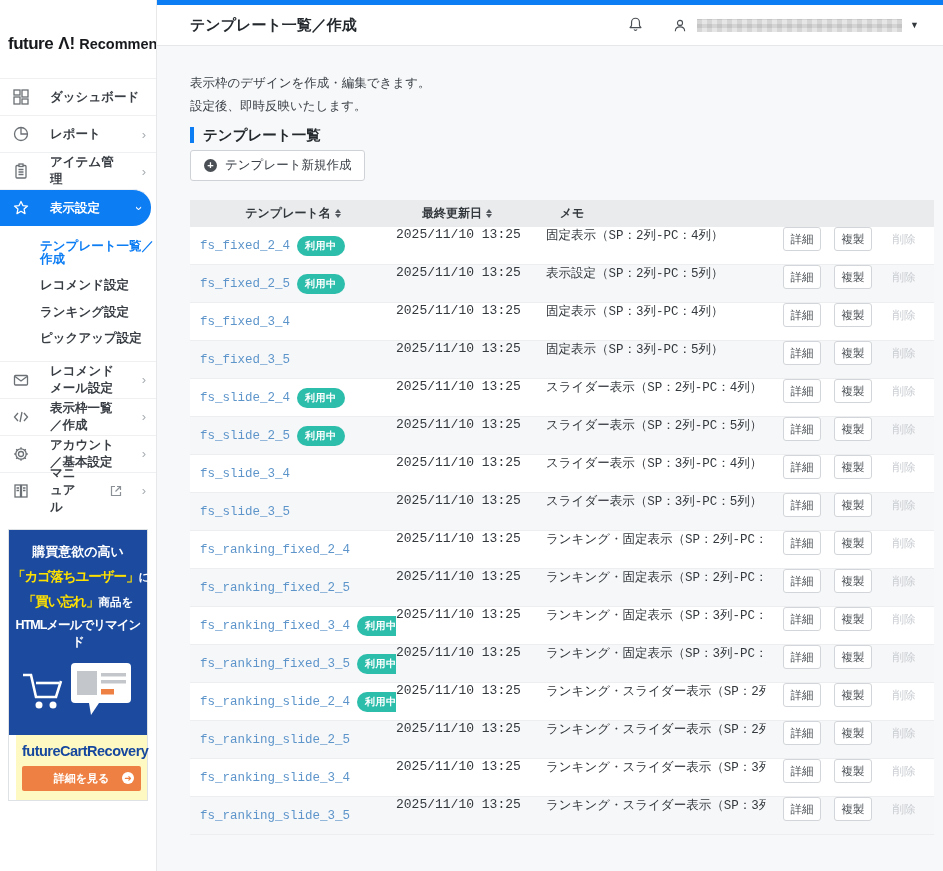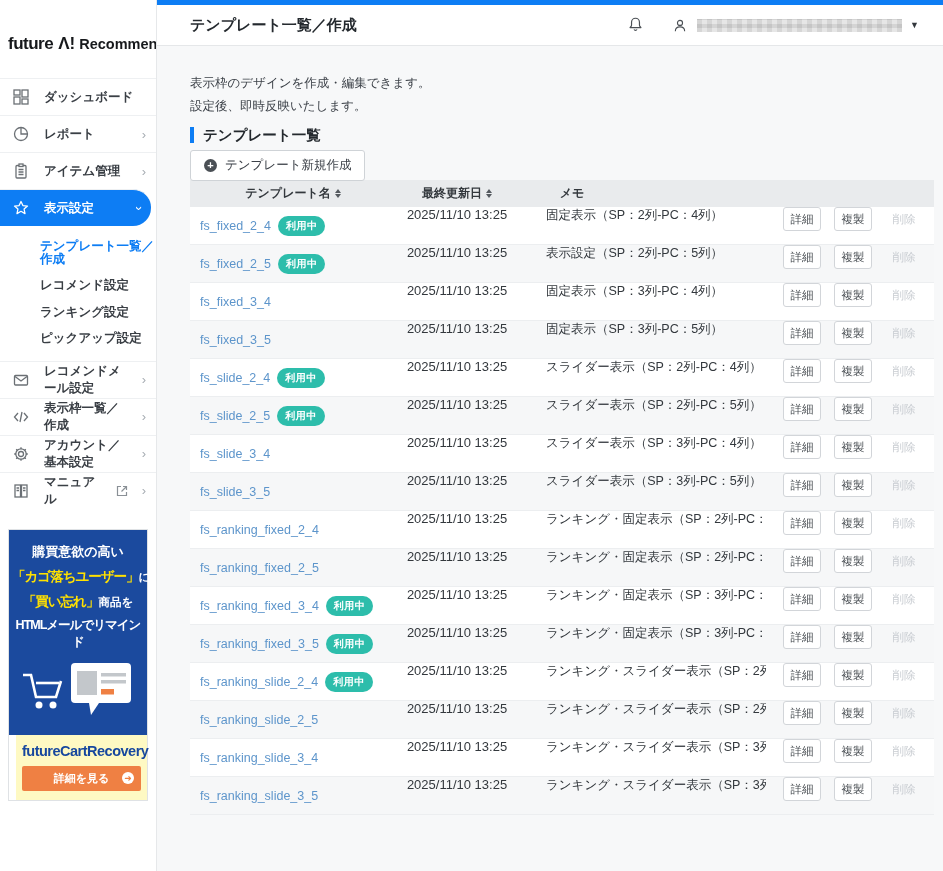--- a/index.html
+++ b/index.html
@@ -12,21 +12,21 @@
   .app { display:flex; width:943px; height:871px; }
 
   
   .sidebar { width:157px; flex-shrink:0; background:#fff; border-right:1px solid #e6e8ea; overflow:hidden; }
   .logo-block { padding:34px 0 24px 8px; }
   .logo-row { display:flex; align-items:baseline; gap:2px; white-space:nowrap; }
   .logo-future { font-size:17px; font-weight:bold; color:#17191c; letter-spacing:-0.5px; }
   .logo-ai { font-size:17px; font-weight:bold; color:#17191c; margin-left:3px; }
   .logo-recommend { font-size:14.5px; font-weight:bold; color:#17191c; margin-left:2px; }
 
-  .nav-item { height:37px; display:flex; align-items:center; gap:14px; padding:0 10px 0 12px;
+  .nav-item { height:37px; display:flex; align-items:center; gap:20px; padding:0 10px 0 12px;
     border-top:1px solid #eef0f2; font-size:12.5px; font-weight:bold; color:#3a3f45; cursor:pointer; }
   .nav-icon { width:18px; display:flex; justify-content:center; align-items:center; flex-shrink:0; }
   .chev { margin-left:auto; color:#a7adb3; font-size:13px; font-weight:normal; line-height:1; }
   .chev.down { transform:rotate(90deg); }
   .nav-item.active { background:#0d7df4; color:#fff; border-radius:0 18px 18px 0; margin-right:5px; }
   .nav-item.active .chev { color:#fff; }
   .sub-nav { padding:14px 0 16px 40px; display:flex; flex-direction:column; gap:14px; }
   .sub-item { font-size:12.5px; font-weight:bold; color:#3a3f45; cursor:pointer; line-height:1; }
   .sub-item.active { color:#0d7df4; }
   .ext-icon { margin-left:6px; display:inline-flex; vertical-align:-1px; }
@@ -70,21 +70,21 @@
   .section-title { font-size:14.5px; font-weight:bold; color:#24292e; margin:0; }
 
   .toolbar { display:flex; align-items:center; margin-top:8px; height:26px; }
   .count-text { font-size:12.5px; color:#3c4148; flex:1; }
   .create-btn { display:flex; align-items:center; gap:8px; background:#fff; border:1px solid #cfd3d7;
     border-radius:3px; padding:6px 13px; font-size:12.5px; color:#3c4148; cursor:pointer;
     font-family:inherit; }
   .plus-circle { width:13px; height:13px; border-radius:50%; background:#4a4f55; color:#fff;
     display:inline-flex; align-items:center; justify-content:center; font-size:11px; line-height:1; font-weight:bold; }
 
-  .table { margin-top:2px; background:#737373; }
+  .table { margin-top:22px; background:#737373;font-family:Liberation Mono, monospace; }
   .thead { display:flex; align-items:center; background:#e9ebed; height:27px;
     font-size:12px; font-weight:bold; color:#33383d; }
   .trow { display:flex; height:38px; border-bottom:1px solid #eceef0;
     background:#fff; font-size:12.5px; }
   .trow:nth-child(even) { background:#f6f7f8; }
   .c-name { width:206px; padding-left:10px; display:flex; align-items:center; gap:7px; overflow:hidden; }
   .c-date { width:122px; text-align:center; color:#33383d; font-size:13px; white-space:nowrap; }
   .c-memo { flex:1; padding-left:28px; color:#33383d; font-size:12.5px; white-space:nowrap; overflow:hidden; }
   .c-actions { width:168px; display:flex; gap:13px; justify-content:flex-end; padding-right:11px; flex-shrink:0; }
   .th-name { width:206px; text-align:center; }

